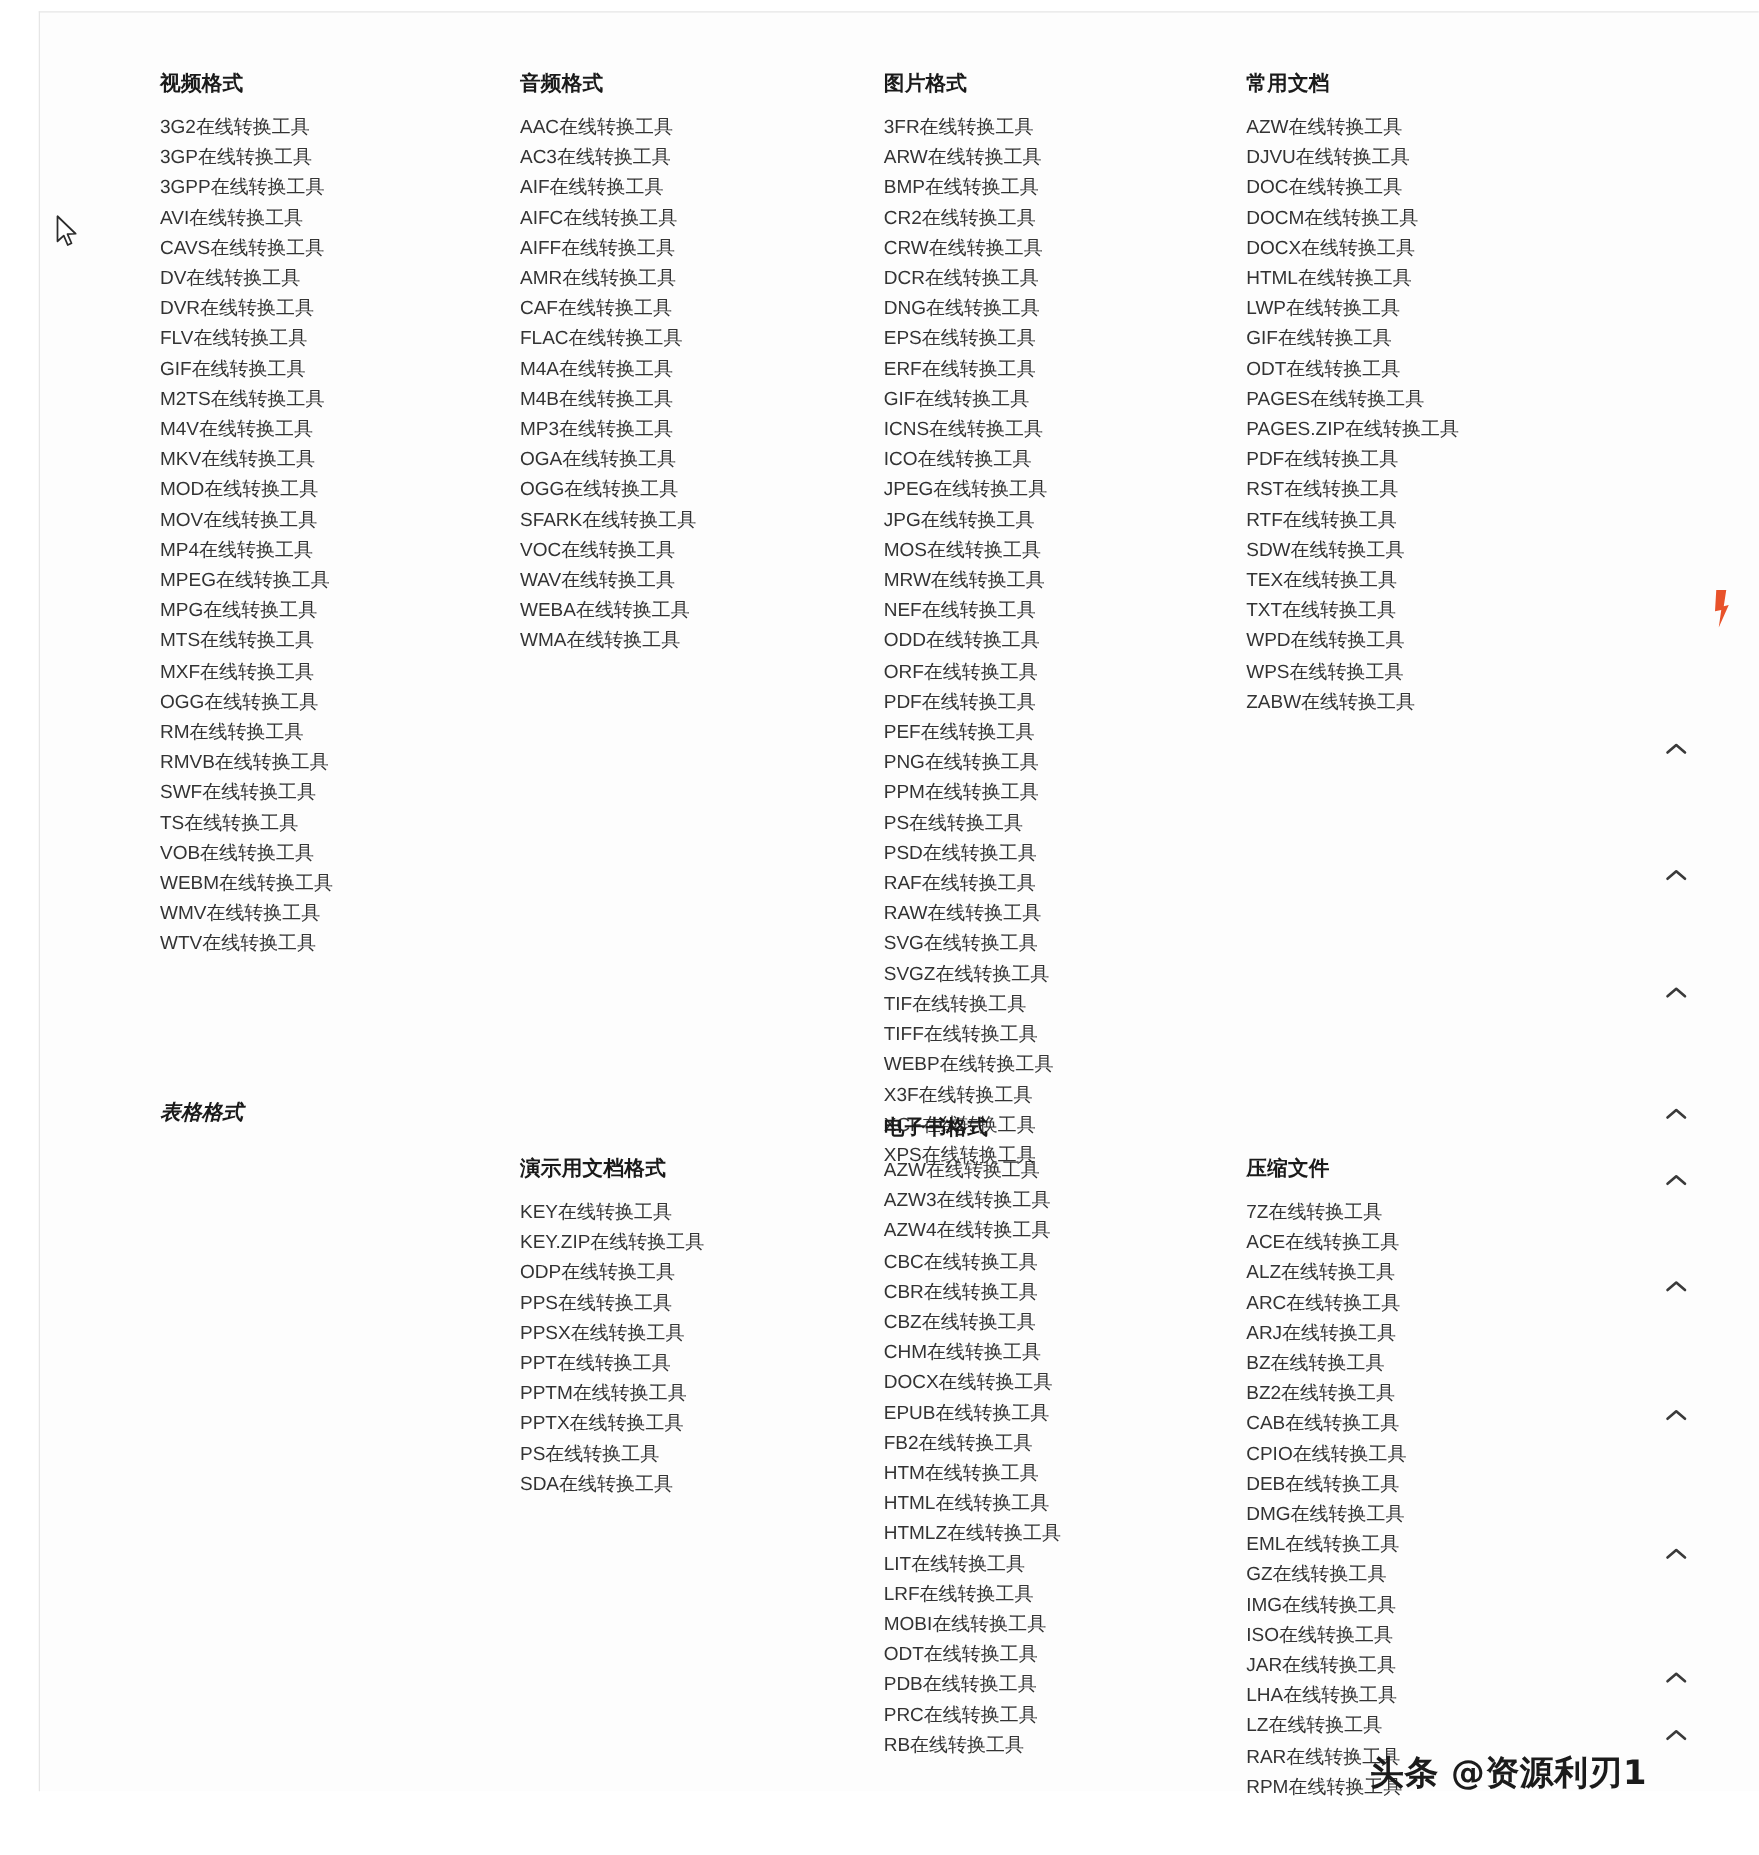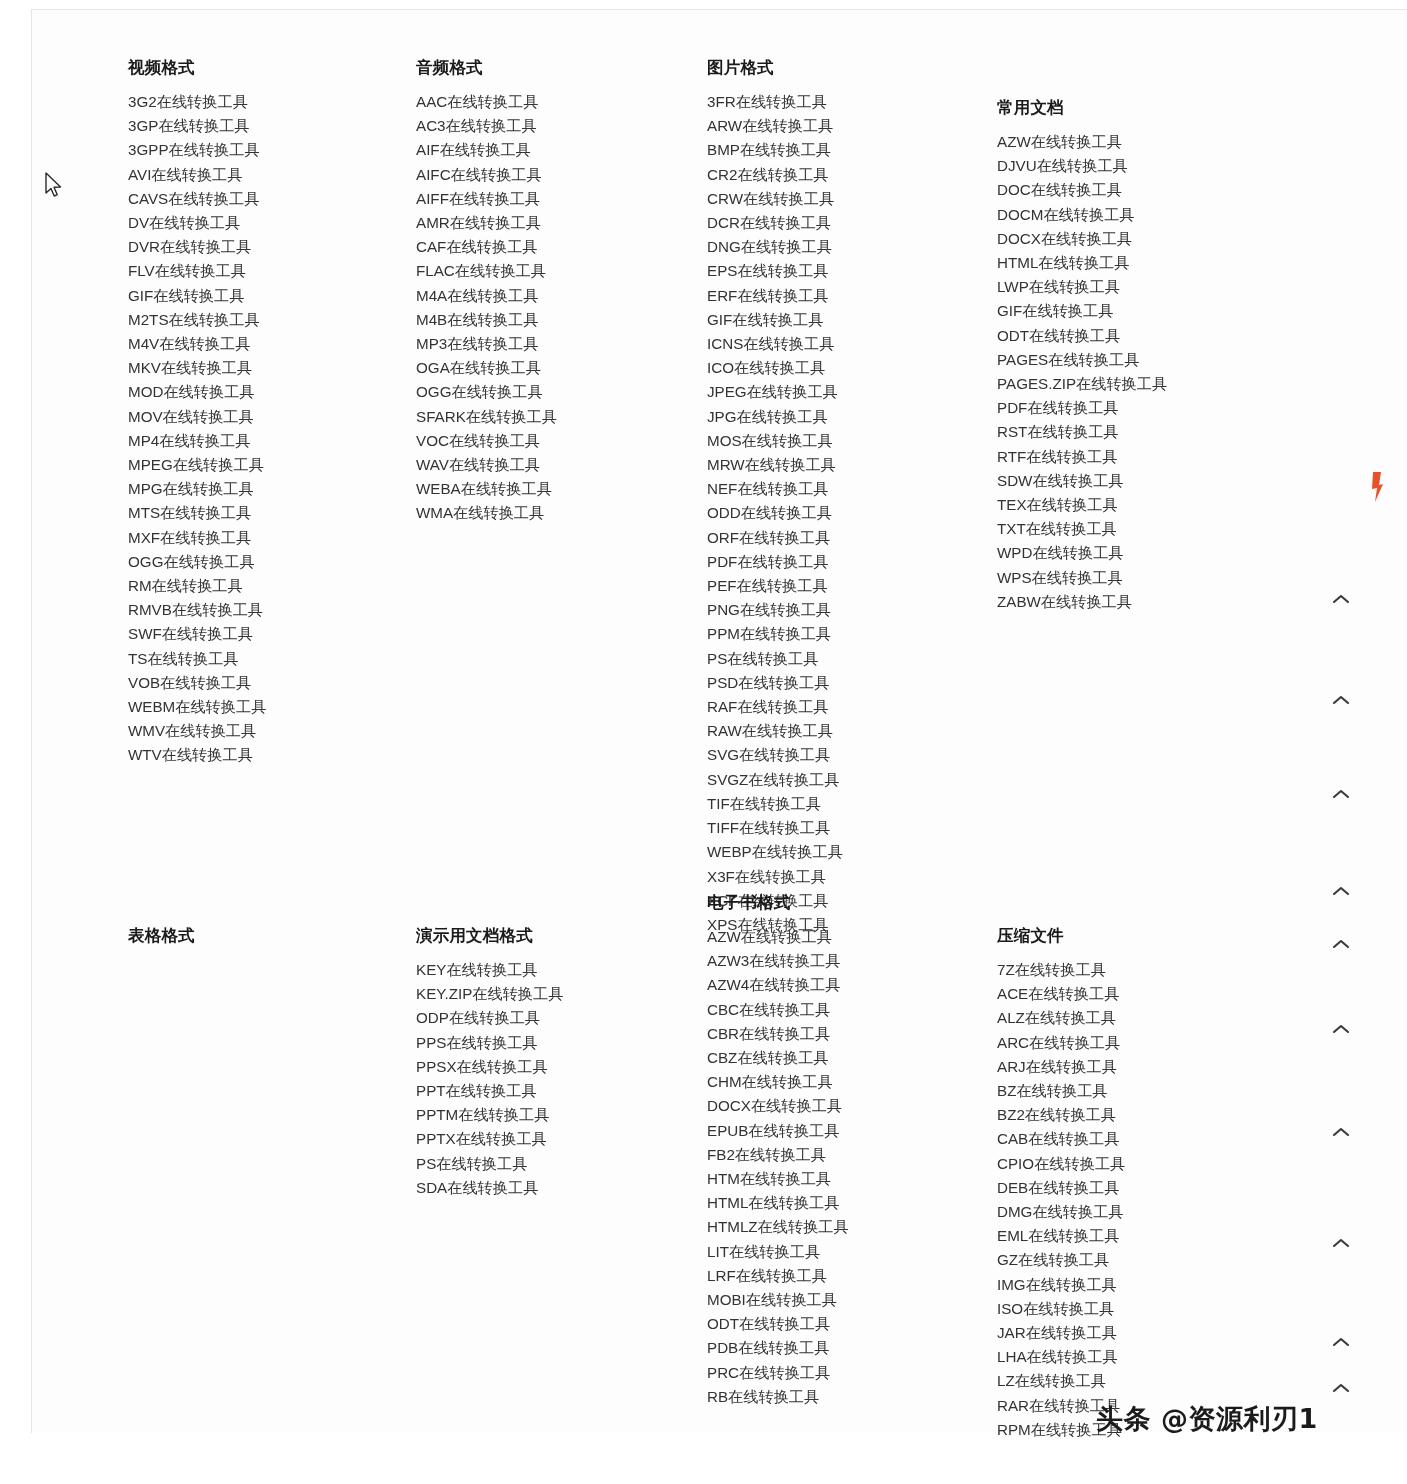--- a/index.html
+++ b/index.html
@@ -226,21 +226,21 @@
               <a href="#">WEBM在线转换工具</a>
             </li>
             <li>
               <a href="#">WMV在线转换工具</a>
             </li>
             <li>
               <a href="#">WTV在线转换工具</a>
             </li>
           </ul>
         </div>
-        <div class="section" style="top: 925px;">
+        <div class="section" style="top: 880px; font-style: italic;">
           <div class="sec-title">表格格式</div>
         </div>
       </div>
       <div class="col col-1">
         <div class="section" style="top: 57px;">
           <div class="sec-title">音频格式</div>
           <ul class="links">
             <li>
               <a href="#">AAC在线转换工具</a>
             </li>
@@ -504,21 +504,21 @@
             <li>
               <a href="#">PRC在线转换工具</a>
             </li>
             <li>
               <a href="#">RB在线转换工具</a>
             </li>
           </ul>
         </div>
       </div>
       <div class="col col-3">
-        <div class="section" style="top: 57px; margin-top: 40px;">
+        <div class="section" style="top: 57px;">
           <div class="sec-title">常用文档</div>
           <ul class="links">
             <li>
               <a href="#">AZW在线转换工具</a>
             </li>
             <li>
               <a href="#">DJVU在线转换工具</a>
             </li>
             <li>
               <a href="#">DOC在线转换工具</a>

